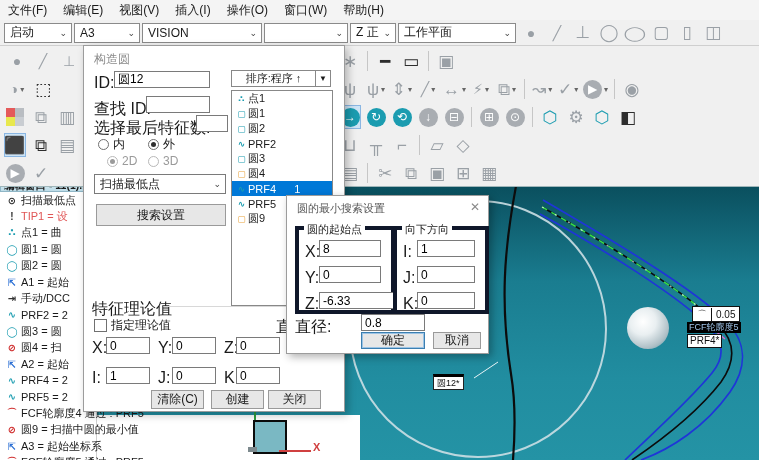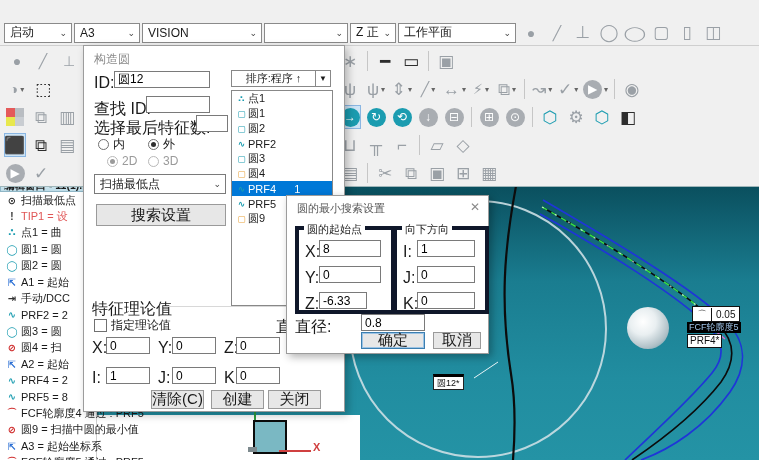--- a/index.html
+++ b/index.html
@@ -85,39 +85,49 @@
   .licn{width:13px;flex:none;text-align:center;font-weight:bold;font-size:9px;}
   .lnum{margin-left:18px;}
   .rrow{position:absolute;display:flex;align-items:center;gap:4px;font-size:12px;}
   .radio{width:11px;height:11px;border:1px solid #707070;border-radius:50%;display:inline-block;
       position:relative;background:#fff;box-sizing:border-box;flex:none;}
   .radio.on::after{content:"";position:absolute;inset:2px;border-radius:50%;background:#2f2f2f;}
   .radio.dis{border-color:#b8b8b8;}
   .radio.dis.on::after{background:#9a9a9a;}
   .dis{color:#9a9a9a;}
   .chk{width:11px;height:11px;border:1px solid #707070;display:inline-block;background:#fff;flex:none;}
-  .btn{position:absolute;height:19px;background:#e7e7e7;border:1px solid #9a9a9a;font-size:15px;
+  .btn{position:absolute;height:19px;background:#e7e7e7;border:1px solid #9a9a9a;font-size:12px;
       display:flex;align-items:center;justify-content:center;box-sizing:border-box;font-family:inherit;}
   .btn.def{border:1px solid #3c7fb1;box-shadow:inset 0 0 0 1px #9cc3e4;}
   .grpline{position:absolute;border-top:1px solid #d8d8d8;}
   .mcombo{position:absolute;left:10px;top:128px;width:132px;height:20px;border:1px solid #7a7a7a;
       display:flex;justify-content:space-between;align-items:center;padding-left:5px;box-sizing:border-box;background:#fff;}
   
   .ds{position:absolute;left:286px;top:195px;width:201px;height:157px;background:#fff;border:1px solid #9c9c9c;
       box-shadow:3px 3px 8px rgba(0,0,0,.3);z-index:6;font-size:12px;}
   .ds .dtitle{color:#555;font-size:11px;}
   .xbtn{position:absolute;right:8px;top:4px;color:#8a8a8a;font-size:12px;}
   .grp{position:absolute;border:4px solid #0f172a;}
   .grplbl{position:absolute;top:-8px;left:5px;background:#fff;padding:0 3px;font-size:11px;white-space:nowrap;}
 </style>
 </head>
 <body>
 
 <div id="app">
 
+  <div class="menubar">
+
+  <span class="mi">文件(F)</span>
+      <span class="mi">编辑(E)</span>
+      <span class="mi">视图(V)</span>
+      <span class="mi">插入(I)</span>
+      <span class="mi">操作(O)</span>
+      <span class="mi">窗口(W)</span>
+      <span class="mi">帮助(H)</span>
+    </div>
 
   <div class="tb1">
     <div class="cwrap">
 
     <span class="combo" style="width: 68px;">
           <span class="cv">启动</span>
           <span class="carr">⌄</span>
         </span>
         <span class="combo" style="width: 66px;">
           <span class="cv">A3</span>
@@ -462,21 +472,21 @@
         <div class="titem">
           <span class="ticn tic-blue">⇱</span>
           <span class="tlbl">A2 = 起始</span>
         </div>
         <div class="titem">
           <span class="ticn tic-teal">∿</span>
           <span class="tlbl">PRF4 = 2</span>
         </div>
         <div class="titem">
           <span class="ticn tic-teal">∿</span>
-          <span class="tlbl">PRF5 = 8</span>
+          <span class="tlbl">PRF5 = 2</span>
         </div>
         <div class="titem">
           <span class="ticn tic-redic">⌒</span>
           <span class="tlbl">FCF轮廓度4 通过 : PRF5</span>
         </div>
         <div class="titem">
           <span class="ticn tic-redic">⊘</span>
           <span class="tlbl">圆9 = 扫描中圆的最小值</span>
         </div>
         <div class="titem">
@@ -599,21 +609,21 @@
   <div class="ds">
     <div class="dtitle">圆的最小搜索设置</div>
     <span class="xbtn">✕</span>
     <div class="grp" style="left:8px;top:30px;width:92px;height:80px">
       <span class="grplbl">圆的起始点</span>
       <span class="lbl" style="left:6px;top:13px">X:</span>
       <input class="fld" style="left: 20px; top: 10px; width: 62px;" value="8">
       <span class="lbl" style="left:6px;top:39px">Y:</span>
       <input class="fld" style="left: 20px; top: 36px; width: 62px;" value="0">
       <span class="lbl" style="left:6px;top:65px">Z:</span>
-      <input class="fld" style="left: 20px; top: 62px; width: 48px;" value="-6.33">
+      <input class="fld" style="left: 20px; top: 62px; width: 78px;" value="-6.33">
     </div>
     <div class="grp" style="left:106px;top:30px;width:88px;height:80px">
       <span class="grplbl">向下方向</span>
       <span class="lbl" style="left:6px;top:13px">I:</span>
       <input class="fld" style="left: 20px; top: 10px; width: 58px;" value="1">
       <span class="lbl" style="left:6px;top:39px">J:</span>
       <input class="fld" style="left: 20px; top: 36px; width: 58px;" value="0">
       <span class="lbl" style="left:6px;top:65px">K:</span>
       <input class="fld" style="left: 20px; top: 62px; width: 58px;" value="0">
     </div>

